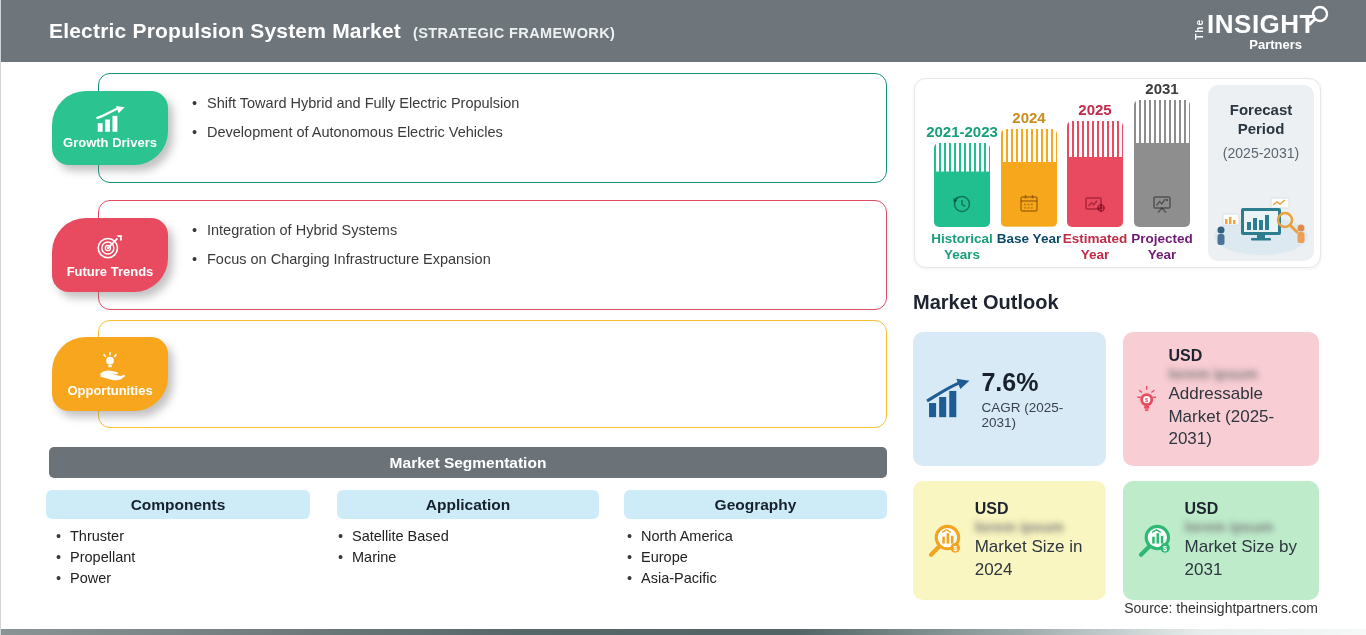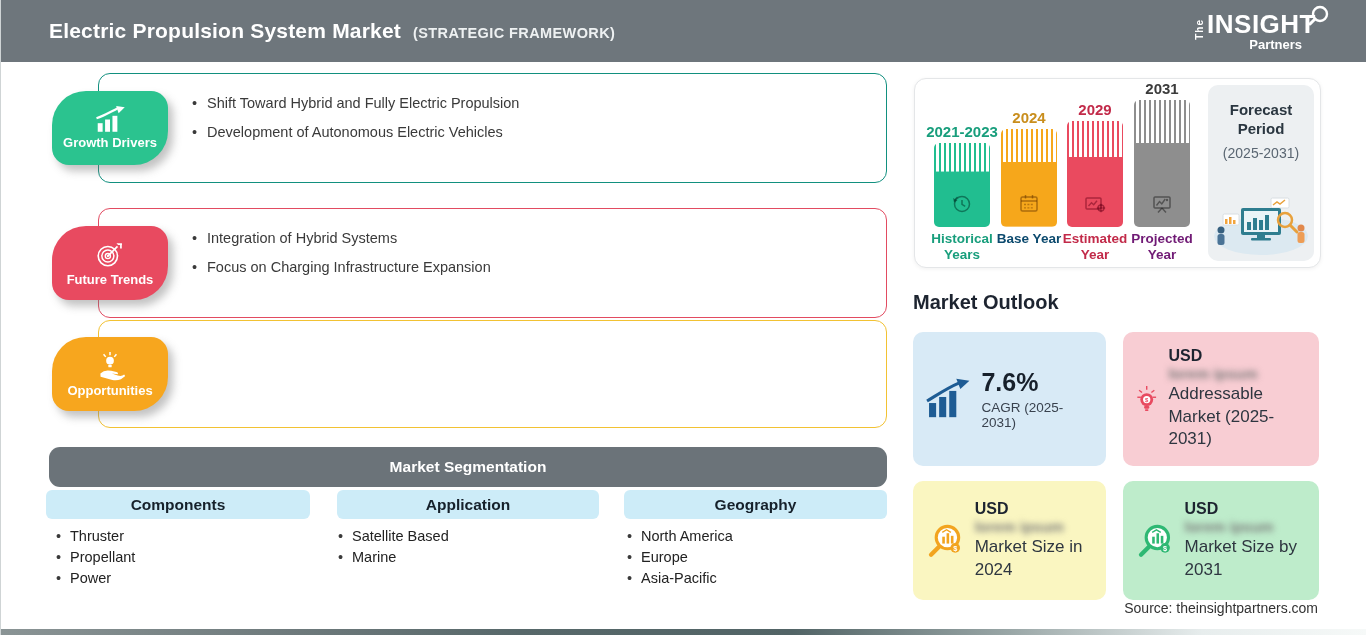--- a/index.html
+++ b/index.html
@@ -21,38 +21,38 @@
               letter-spacing:1px; margin-right:2px; margin-bottom:12px; }
   .logo-main { display:flex; flex-direction:column; }
   .logo-name { font-size:26px; font-weight:bold; line-height:1; letter-spacing:.5px; }
   .logo-sub { font-size:13px; font-weight:bold; text-align:right; margin-top:0px; padding-right:14px; }
   .logo-mag { position:absolute; top:-6px; right:2px; }
 
   
   .sec-box { position:absolute; left:97px; width:789px; background:#fff;
              border:1.5px solid; border-radius:12px; }
   .sec-1 { top:73px;  height:110px; border-color:#12907F; }
-  .sec-2 { top:208px; height:110px; border-color:#E24B61; }
+  .sec-2 { top:200px; height:110px; border-color:#E24B61; }
   .sec-3 { top:320px; height:108px; border-color:#F2C233; }
   .sec-box ul { list-style:none; padding:21px 20px 0 93px; }
   .sec-box li { position:relative; font-size:14.5px; color:#3a3a3a; padding-left:15px; margin-bottom:13px; }
   .sec-box li::before, .seg-list li::before { content:"•"; position:absolute; left:0; color:#3a3a3a; }
 
   .pill { position:absolute; left:-47px; top:50%; transform:translateY(-50%);
           width:116px; height:74px; border-radius:34px 17px 34px 17px;
           display:flex; flex-direction:column; align-items:center; justify-content:center; gap:2px;
           color:#fff; box-shadow:5px 6px 8px rgba(120,120,120,.45); }
   .pill-green  { background:#2BC38F; }
   .pill-red    { background:#E84A60; }
   .pill-orange { background:#F7A61E; }
   .pill-label { font-size:13px; font-weight:bold; white-space:nowrap; }
 
   
-  .seg-title-bar { position:absolute; left:48px; top:447px; width:838px; height:40px;
-                   background:#6B7379; border-radius:11px; color:#fff; font-weight:bold;
+  .seg-title-bar { position:absolute; left:48px; top:447px; width:838px; height:31px;
+                   background:#6B7379; border-radius:5px; color:#fff; font-weight:bold;
                    font-size:15.5px; display:flex; align-items:center; justify-content:center; }
   .seg-col-h { position:absolute; top:490px; height:29px; background:#CDECF8; border-radius:6px;
                display:flex; align-items:center; justify-content:center;
                font-weight:bold; font-size:15.5px; color:#16212b; }
   .seg-h-1 { left:45px;  width:264px; }
   .seg-h-2 { left:336px; width:262px; }
   .seg-h-3 { left:623px; width:263px; }
   .seg-list { position:absolute; top:526px; list-style:none; }
   .seg-list li { position:relative; font-size:14.5px; color:#222; padding-left:14px; line-height:21px; }
   .seg-l-1 { left:55px; } .seg-l-2 { left:337px; } .seg-l-3 { left:626px; }
@@ -236,21 +236,21 @@
         <line x1="79" y1="31" x2="86" y2="38" stroke="#E8A13C" stroke-width="3" stroke-linecap="round"></line>
         <circle cx="10" cy="36" r="3.5" fill="#37607F"></circle>
         <rect x="6.5" y="40" width="7" height="11" rx="2.5" fill="#4A7396"></rect>
         <circle cx="90" cy="34" r="3.5" fill="#E2884B"></circle>
         <rect x="86.5" y="38" width="7" height="11" rx="2.5" fill="#EE9D55"></rect>
       </svg>
     </div>
 
     <div class="tl-year ty-1">2021-2023</div>
     <div class="tl-year ty-2">2024</div>
-    <div class="tl-year ty-3">2029</div>
+    <div class="tl-year ty-3">2025</div>
     <div class="tl-year ty-4">2031</div>
 
     <div class="tl-bar bar-hist">
       <svg width="26" height="26" viewBox="0 0 26 26">
         <circle cx="13" cy="13" r="7.5" fill="none" stroke="rgba(0,60,45,.55)" stroke-width="1.5"></circle>
         <path d="M13 9 v4.3 l3.2 2" fill="none" stroke="rgba(0,60,45,.55)" stroke-width="1.5"></path>
         <path d="M5.5 10 a8 8 0 0 1 3 -4" fill="none" stroke="rgba(0,60,45,.55)" stroke-width="1.5"></path>
         <polygon points="4,7 5,11.5 8.5,9.5" fill="rgba(0,60,45,.55)"></polygon>
       </svg>
     </div>

